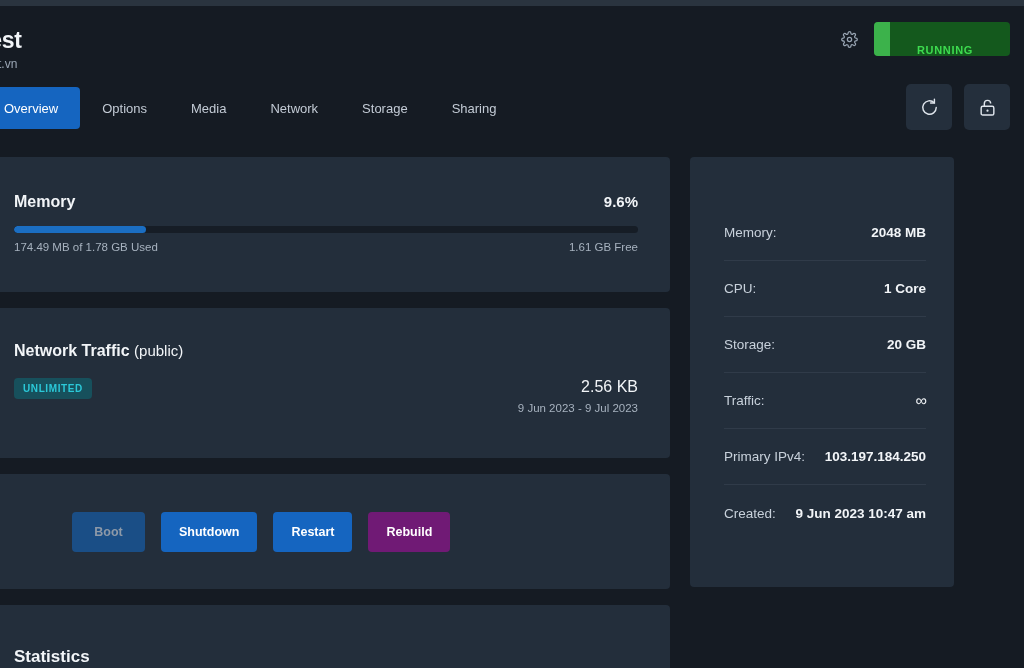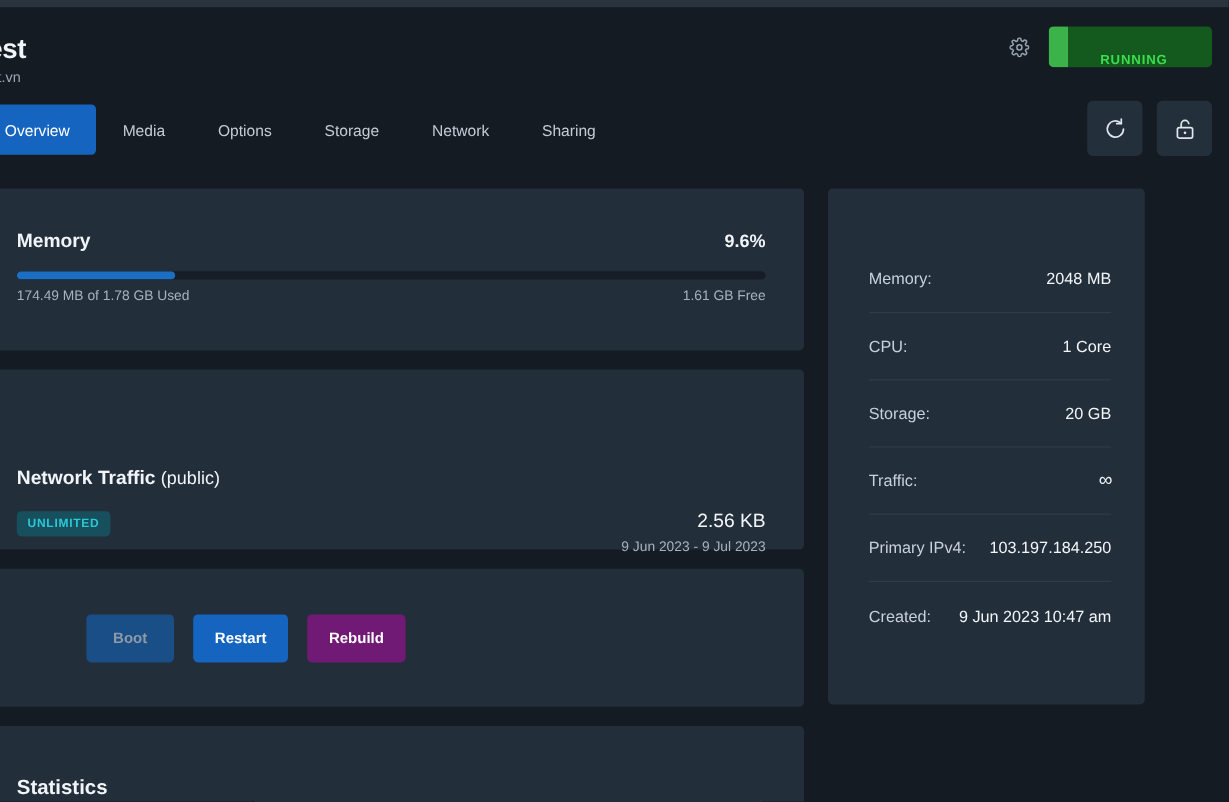--- a/index.html
+++ b/index.html
@@ -235,21 +235,20 @@
   .card-network {
     height: 150px;
     padding: 34px 32px 0 32px;
     margin-bottom: 16px;
   }
 
   .network-title {
     font-size: 16px;
     font-weight: bold;
     color: #f2f5f8;
-    margin-top: 48px;
   }
 
   .network-title .sub {
     font-weight: normal;
     font-size: 15px;
   }
 
   .network-body {
     margin-top: 18px;
     display: flex;
@@ -342,21 +341,21 @@
     justify-content: space-between;
     align-items: center;
     height: 56px;
     border-bottom: 1px solid #303b49;
     font-size: 13.5px;
   }
 
   .info-row:last-child { border-bottom: none; }
 
   .info-label { color: #c8d1db; }
-  .info-value { color: #f2f5f8; font-weight: normal; }
+  .info-value { color: #f2f5f8; font-weight: bold; }
   .info-value.infinity { font-size: 16px; font-weight: normal; letter-spacing: -1px; }
 
   svg { display: block; }
 </style>
 </head>
 <body>
 
 <div class="top-strip"></div>
 
 <div class="header">
@@ -379,30 +378,30 @@
     </div>
   </div>
 </div>
 
 <div class="tabs-row">
   <div class="tabs">
     <div class="tab active">
         <span>Overview</span>
       </div>
     <div class="tab">
+        <span>Options</span>
+      </div>
+    <div class="tab">
         <span>Media</span>
       </div>
     <div class="tab">
-        <span>Options</span>
+        <span>Network</span>
       </div>
     <div class="tab">
         <span>Storage</span>
-      </div>
-    <div class="tab">
-        <span>Network</span>
       </div>
     <div class="tab">
         <span>Sharing</span>
       </div>
   </div>
 
   <div class="tab-actions">
     <div class="icon-btn">
       <span>
         <svg width="19" height="19" viewBox="0 0 24 24" fill="none" stroke="#dfe5ec" stroke-width="1.8" stroke-linecap="round">
@@ -450,20 +449,21 @@
         <span class="pill">UNLIMITED</span>
         <div class="network-right">
           <div class="network-value">2.56 KB</div>
           <div class="network-range">9 Jun 2023 - 9 Jul 2023</div>
         </div>
       </div>
     </div>
 
     <div class="card card-actions">
       <button class="btn disabled">Boot</button>
+      <button class="btn">Shutdown</button>
       <button class="btn">Restart</button>
       <button class="btn danger">Rebuild</button>
     </div>
 
     <div class="card card-stats">
       <div class="stats-title">Statistics</div>
 
     </div>
 
   </div>

